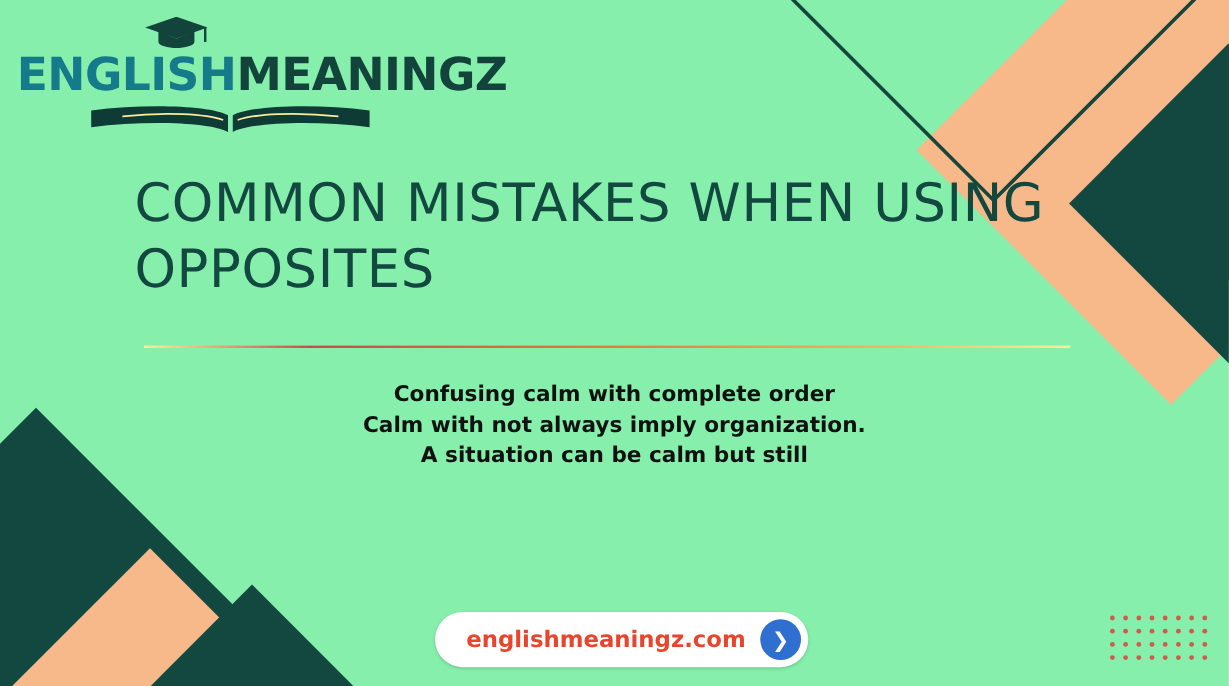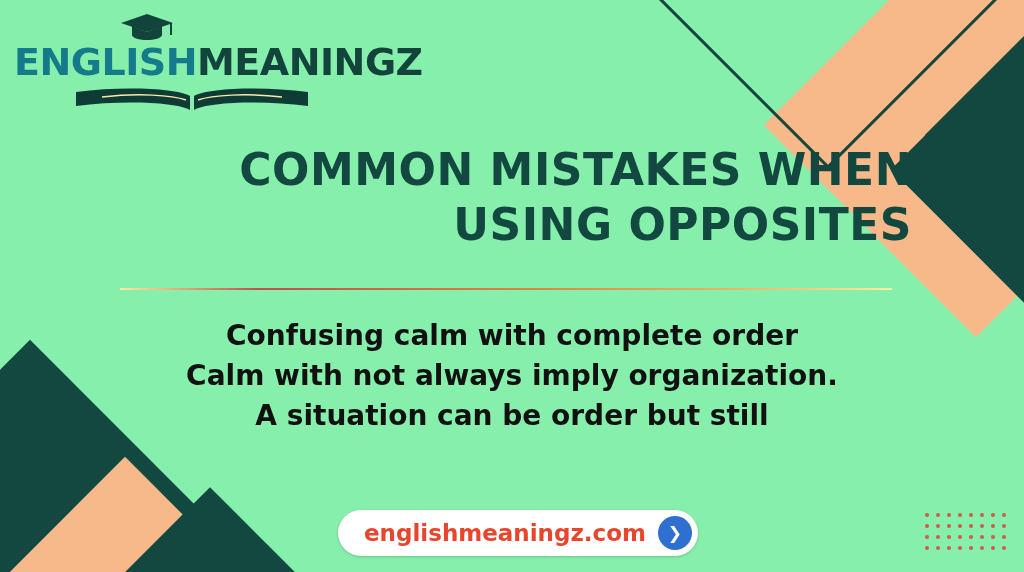--- a/index.html
+++ b/index.html
@@ -118,24 +118,24 @@
     left: 58px; top: 72px;
     width: 240px; height: 26px;
   }
 
   
   .title {
     position: absolute;
     left: 112px;
     top: 142px;
     width: 800px;
-    text-align: right;
+    text-align: left;
     color: #12483f;
     font-family: "DejaVu Sans", sans-serif;
-    font-weight: bold;
+    font-weight: normal;
     font-size: 44px;
     line-height: 1.25;
     letter-spacing: 0.5px;
   }
   .rule {
     position: absolute;
     left: 120px;
     top: 288px;
     width: 772px;
     height: 2px;
@@ -143,42 +143,42 @@
   }
   .body-text {
     position: absolute;
     left: 112px;
     top: 316px;
     width: 800px;
     text-align: center;
     color: #111111;
     font-family: "DejaVu Sans", sans-serif;
     font-weight: bold;
-    font-size: 28px;
+    font-size: 18px;
     line-height: 1.42;
   }
 
   
   .pill {
     position: absolute;
     left: 50%;
     transform: translateX(-50%);
     bottom: 16px;
     height: 46px;
     background: #ffffff;
     border-radius: 26px;
     display: flex;
     align-items: center;
     padding: 0 6px 0 26px;
     box-shadow: 0 1px 3px rgba(0,0,0,0.18);
   }
   .pill .url {
     font-family: "DejaVu Sans", sans-serif;
     font-weight: bold;
-    font-size: 23px;
+    font-size: 19px;
     color: #e8452c;
     margin-right: 12px;
     white-space: nowrap;
   }
   .pill .go {
     width: 34px; height: 34px;
     border-radius: 50%;
     background: #2f6fd0;
     color: #ffffff;
     display: flex;
@@ -258,21 +258,21 @@
     </span>
   </div>
 
   <div class="title">COMMON MISTAKES WHEN USING OPPOSITES</div>
 
   <div class="rule"></div>
 
   <div class="body-text">
     <div>Confusing calm with complete order</div>
     <div>Calm with not always imply organization.</div>
-    <div>A situation can be order but still</div>
+    <div>A situation can be calm but still</div>
   </div>
 
   <div class="pill">
     <span class="url">englishmeaningz.com</span>
     <span class="go">❯</span>
   </div>
 
 </div>
 
 </body></html>

